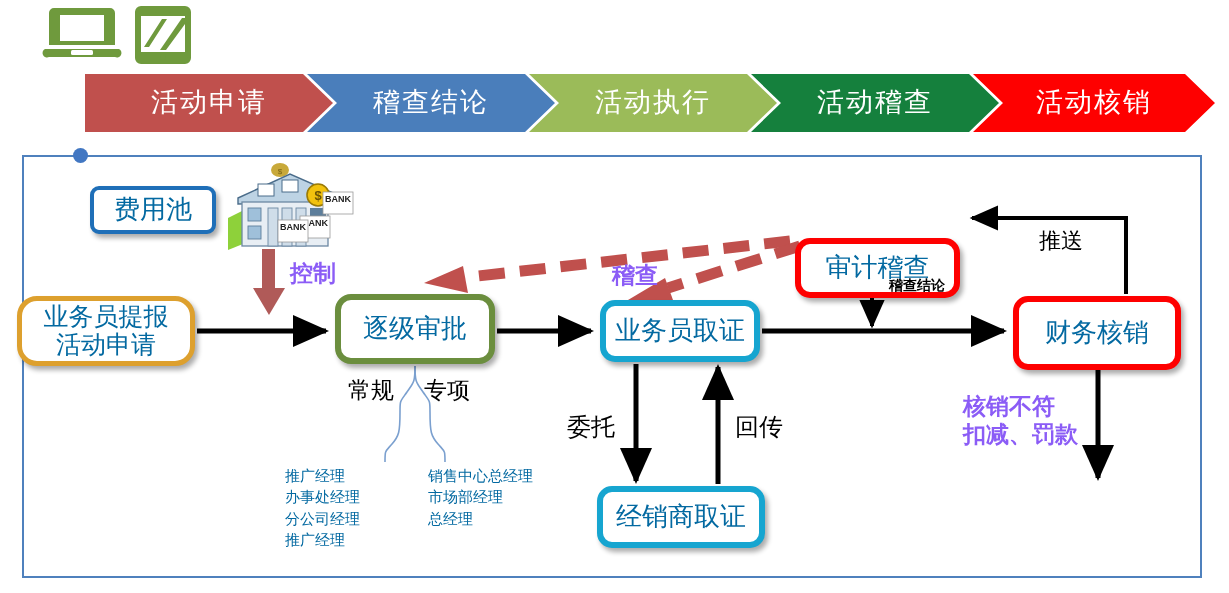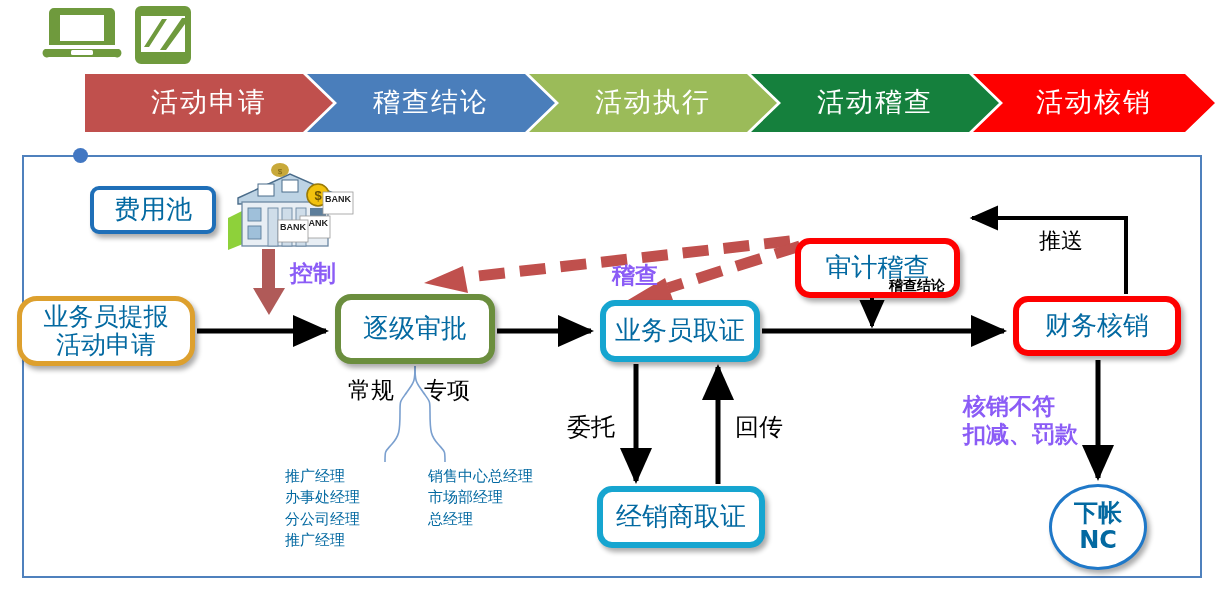--- a/index.html
+++ b/index.html
@@ -40,21 +40,21 @@
   .n-apply  {left:17px;  top:296px; width:178px;height:70px; border:5px solid #dda02e;
              border-radius:20px;font-size:25px;}
   .n-approve{left:335px; top:294px; width:160px;height:70px; border:6px solid #6b8e3e;
              border-radius:16px;font-size:26px;}
   .n-sales  {left:600px; top:300px; width:160px;height:62px; border:6px solid #16a5d0;
              border-radius:15px;font-size:26px;}
   .n-dealer {left:597px; top:486px; width:168px;height:62px; border:6px solid #16a5d0;
              border-radius:15px;font-size:26px;}
   .n-audit  {left:795px; top:190px; width:165px;height:60px; border:6px solid #fe0000;
              border-radius:15px;font-size:26px;margin-top:48px;}
-  .n-finance{left:1013px;top:296px; width:168px;height:60px; border:6px solid #fe0000;
+  .n-finance{left:1013px;top:296px; width:168px;height:74px; border:6px solid #fe0000;
              border-radius:15px;font-size:26px;}
   .n-nc     {left:1049px;top:484px; width:98px;height:86px;  border:3px solid #1f78c8;
              border-radius:50%;font-size:24px;font-weight:bold;line-height:1.12;}
 
   
   .lbl{position:absolute;color:#000000;white-space:pre;
        font-family:"DejaVu Serif","Liberation Serif",serif;}
   .red{color:#8b5cf6;font-weight:bold;}
 
   .l-control {left:290px;top:258px;font-size:23px;font-weight:bold;}
@@ -227,24 +227,20 @@
   </div>
 
   <div class="node n-audit">
     <span class="node-lbl">审计稽查</span>
   </div>
 
   <div class="node n-finance">
     <span class="node-lbl">财务核销</span>
   </div>
 
-  <div class="node n-nc">
-    <span class="node-lbl" style="white-space:pre-line;">下帐
-NC</span>
-  </div>
 
   <div class="lbl l-control red">控制</div>
   <div class="lbl l-inspect red">稽查</div>
   <div class="lbl l-conclu">稽查结论</div>
   <div class="lbl l-push">推送</div>
   <div class="lbl l-entrust">委托</div>
   <div class="lbl l-return">回传</div>
   <div class="lbl l-penalty red">核销不符
 扣减、罚款</div>
 

